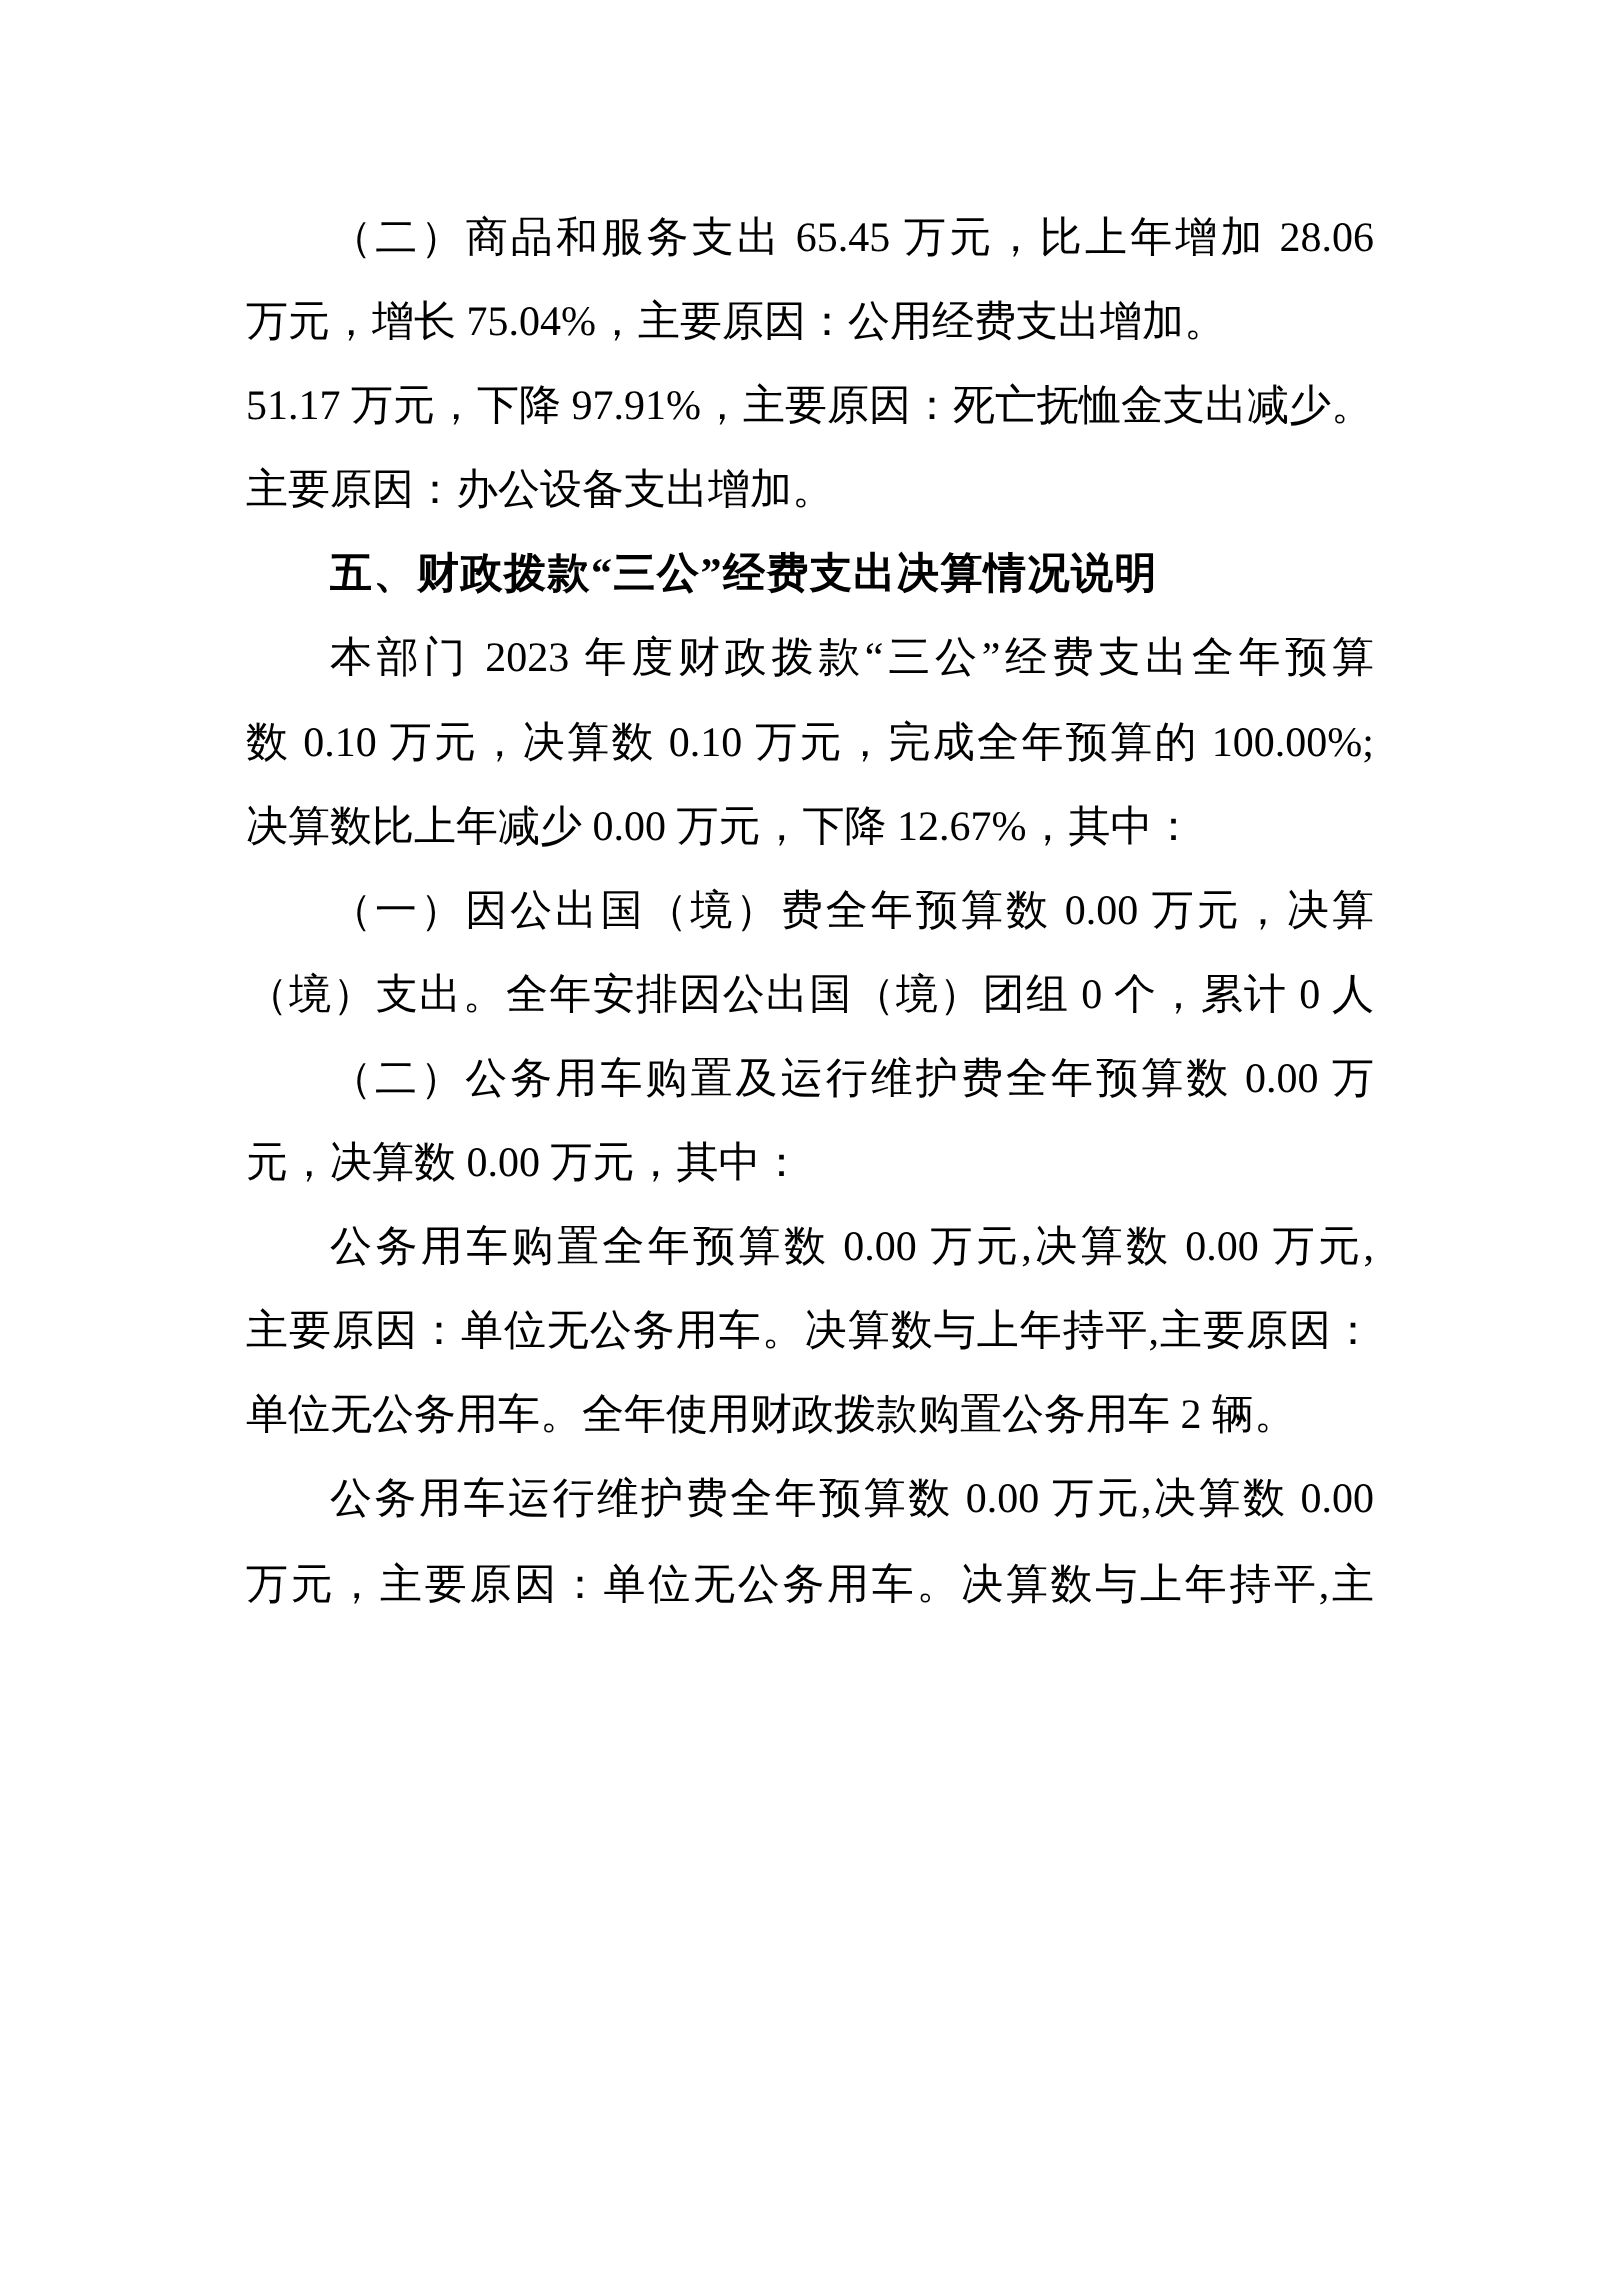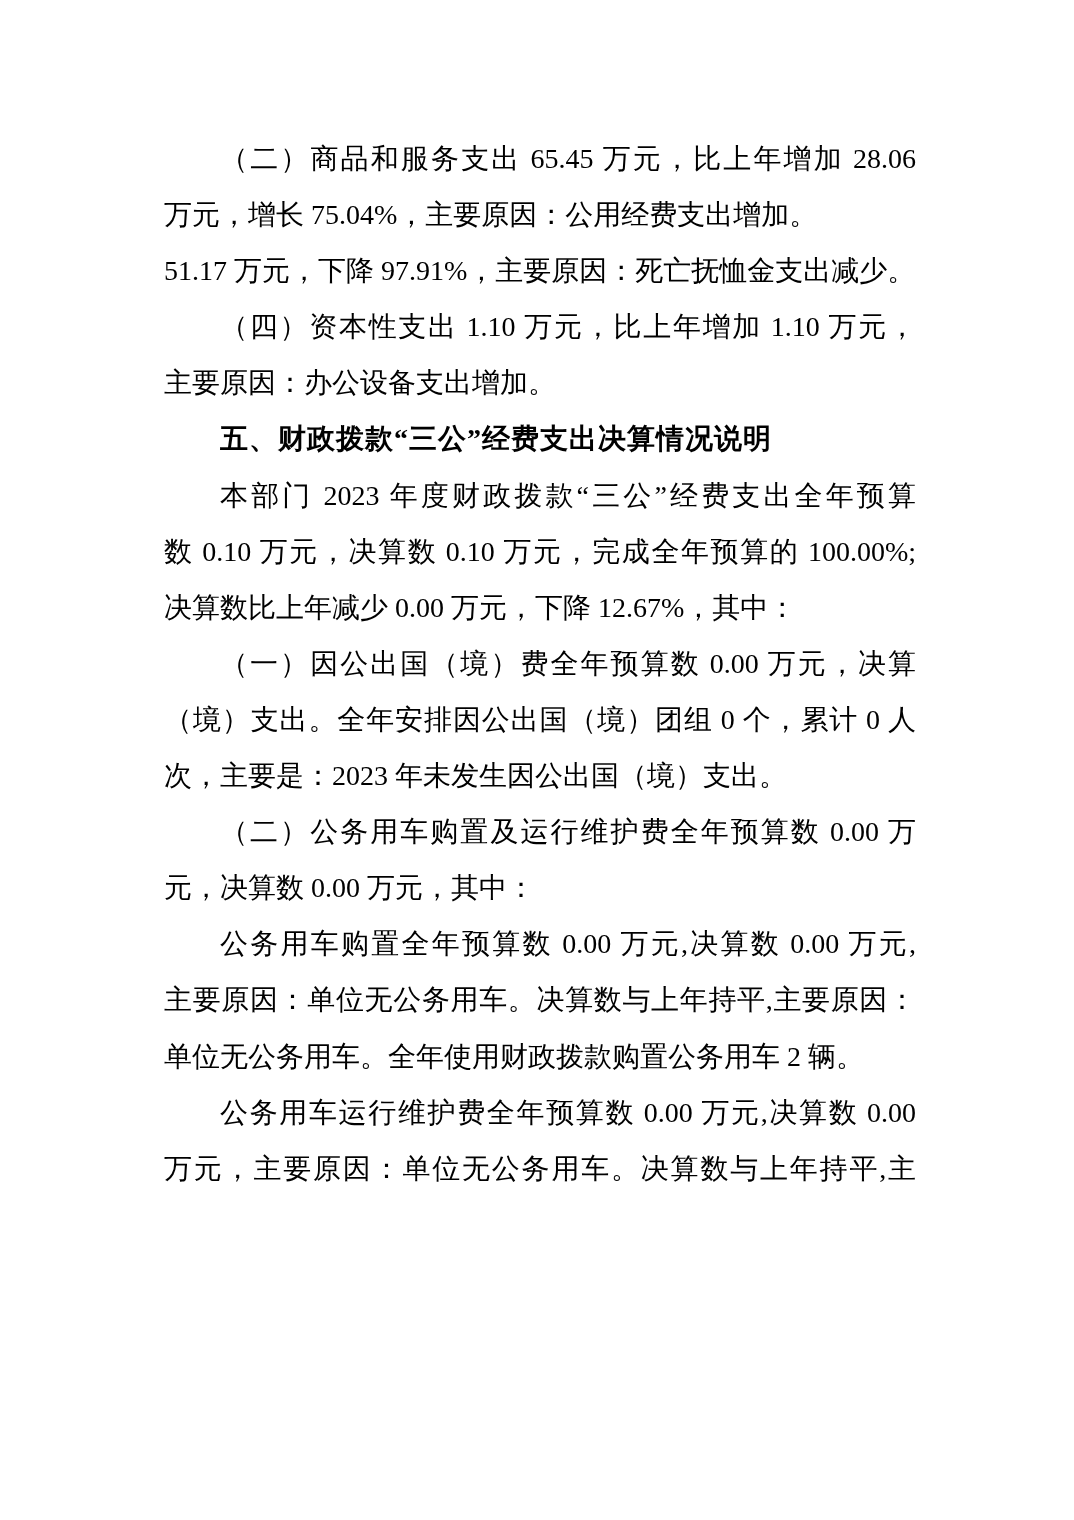--- a/index.html
+++ b/index.html
@@ -48,29 +48,27 @@
   }
 </style>
 </head>
 <body>
 
 <div class="page" style="background: rgb(255, 255, 255); border-radius: 13px;">
   <div class="body-text" style="color: rgb(0, 0, 0);">
       <div class="line indent">（二）商品和服务支出 65.45 万元，比上年增加 28.06</div>
       <div class="line nofill">万元，增长 75.04%，主要原因：公用经费支出增加。</div>
       <div class="line nofill">51.17 万元，下降 97.91%，主要原因：死亡抚恤金支出减少。</div>
-      <div class="line indent">（四）资本性支出 1.10 万元，比上年增加 1.10 万元，</div>
       <div class="line nofill">主要原因：办公设备支出增加。</div>
       <div class="line indent nofill heading">五、财政拨款“三公”经费支出决算情况说明</div>
       <div class="line indent">本部门 2023 年度财政拨款“三公”经费支出全年预算</div>
       <div class="line">数 0.10 万元，决算数 0.10 万元，完成全年预算的 100.00%;</div>
       <div class="line nofill">决算数比上年减少 0.00 万元，下降 12.67%，其中：</div>
       <div class="line indent">（一）因公出国（境）费全年预算数 0.00 万元，决算</div>
       <div class="line">（境）支出。全年安排因公出国（境）团组 0 个，累计 0 人</div>
-      <div class="line nofill">次，主要是：2023 年未发生因公出国（境）支出。</div>
       <div class="line indent">（二）公务用车购置及运行维护费全年预算数 0.00 万</div>
       <div class="line nofill">元，决算数 0.00 万元，其中：</div>
       <div class="line indent">公务用车购置全年预算数 0.00 万元,决算数 0.00 万元,</div>
       <div class="line">主要原因：单位无公务用车。决算数与上年持平,主要原因：</div>
       <div class="line nofill">单位无公务用车。全年使用财政拨款购置公务用车 2 辆。</div>
       <div class="line indent">公务用车运行维护费全年预算数 0.00 万元,决算数 0.00</div>
       <div class="line">万元，主要原因：单位无公务用车。决算数与上年持平,主</div>
     </div>
 </div>
 

